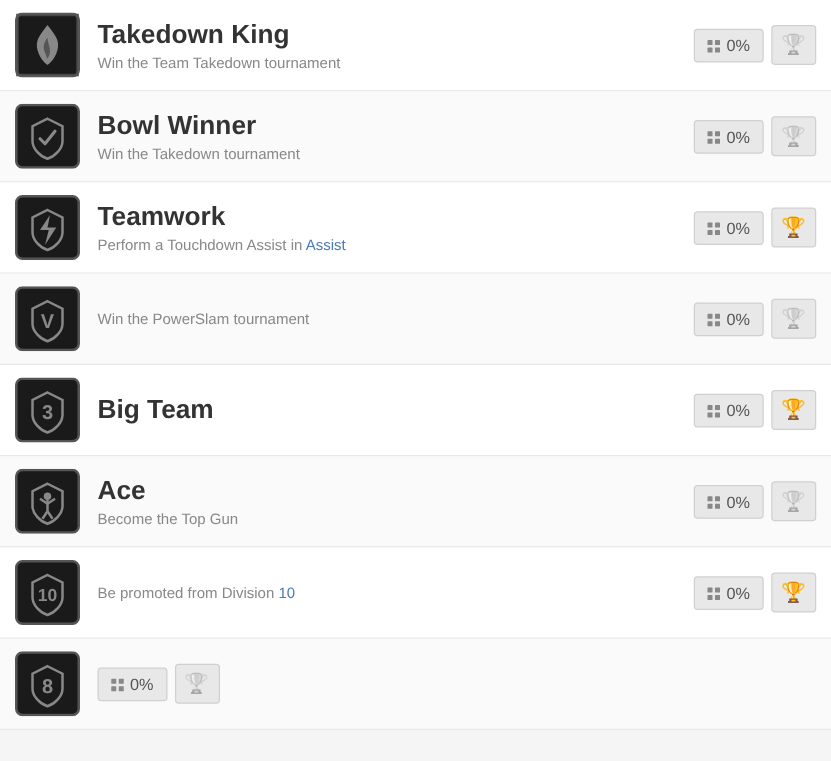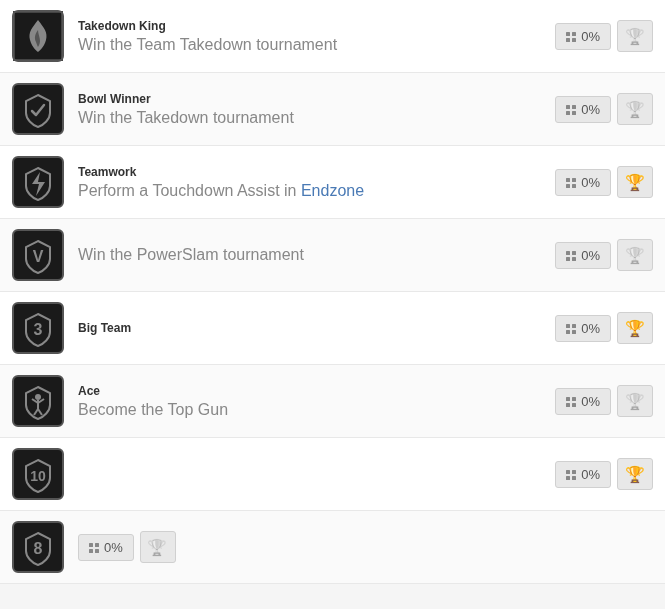--- a/index.html
+++ b/index.html
@@ -36,27 +36,27 @@
     }
 
     .achievement-info {
       flex: 1;
       display: flex;
       flex-direction: column;
       gap: 3px;
     }
 
     .achievement-title {
-      font-size: 12px;
+      font-size: 21px;
       font-weight: bold;
       color: #333;
     }
 
     .achievement-desc {
-      font-size: 16px;
+      font-size: 12px;
       color: #888;
     }
 
     .achievement-desc .highlight {
       color: #4a7ab5;
     }
 
     .achievement-actions {
       display: flex;
       align-items: center;
@@ -159,21 +159,21 @@
       </div>
     </div>
     <div class="achievement-row">
       <div class="badge-icon"><svg viewBox="0 0 52 52" xmlns="http://www.w3.org/2000/svg">
       <rect x="1" y="1" width="50" height="50" rx="5" ry="5" fill="#1a1a1a" stroke="#555" stroke-width="2"></rect>
       <path d="M26 12 L38 18 L38 30 C38 36 32 42 26 44 C20 42 14 36 14 30 L14 18 Z" fill="none" stroke="#888" stroke-width="2"></path>
       <path d="M28 16 L20 28 L27 28 L24 40 L33 26 L26 26 Z" fill="#888"></path>
     </svg></div>
       <div class="achievement-info">
         <div class="achievement-title">Teamwork</div>
-        <div class="achievement-desc">Perform a Touchdown Assist in <span class="highlight">Endzone</span></div>
+        <div class="achievement-desc">Perform a Touchdown Assist in <span class="highlight">Assist</span></div>
       </div>
       <div class="achievement-actions">
         <div class="progress-badge">
           <span><span style="display:inline-grid;grid-template-columns:1fr 1fr;gap:2px;width:10px;height:10px;vertical-align:middle;">
     <span style="width:4px;height:4px;background:#888;border-radius:0.5px;display:block;"></span>
     <span style="width:4px;height:4px;background:#888;border-radius:0.5px;display:block;"></span>
     <span style="width:4px;height:4px;background:#888;border-radius:0.5px;display:block;"></span>
     <span style="width:4px;height:4px;background:#888;border-radius:0.5px;display:block;"></span>
   </span></span>
           <span>0%</span>
@@ -261,20 +261,21 @@
         </div>
       </div>
     </div>
     <div class="achievement-row">
       <div class="badge-icon"><svg viewBox="0 0 52 52" xmlns="http://www.w3.org/2000/svg">
       <rect x="1" y="1" width="50" height="50" rx="5" ry="5" fill="#1a1a1a" stroke="#555" stroke-width="2"></rect>
       <path d="M26 12 L38 18 L38 30 C38 36 32 42 26 44 C20 42 14 36 14 30 L14 18 Z" fill="none" stroke="#888" stroke-width="2"></path>
       <text x="26" y="33" text-anchor="middle" font-size="14" fill="#888" font-weight="bold">10</text>
     </svg></div>
       <div class="achievement-info">
+        <div class="achievement-desc">Be promoted from Division <span class="highlight">10</span></div>
       </div>
       <div class="achievement-actions">
         <div class="progress-badge">
           <span><span style="display:inline-grid;grid-template-columns:1fr 1fr;gap:2px;width:10px;height:10px;vertical-align:middle;">
     <span style="width:4px;height:4px;background:#888;border-radius:0.5px;display:block;"></span>
     <span style="width:4px;height:4px;background:#888;border-radius:0.5px;display:block;"></span>
     <span style="width:4px;height:4px;background:#888;border-radius:0.5px;display:block;"></span>
     <span style="width:4px;height:4px;background:#888;border-radius:0.5px;display:block;"></span>
   </span></span>
           <span>0%</span>

